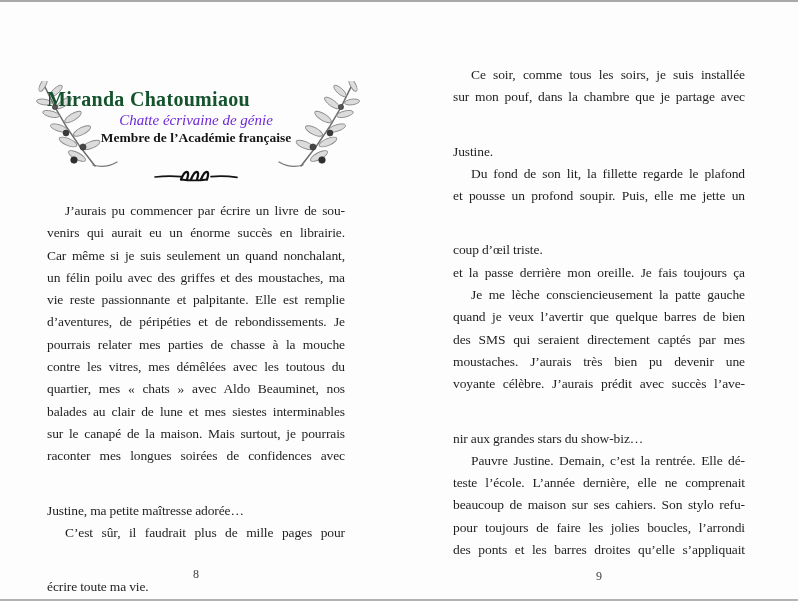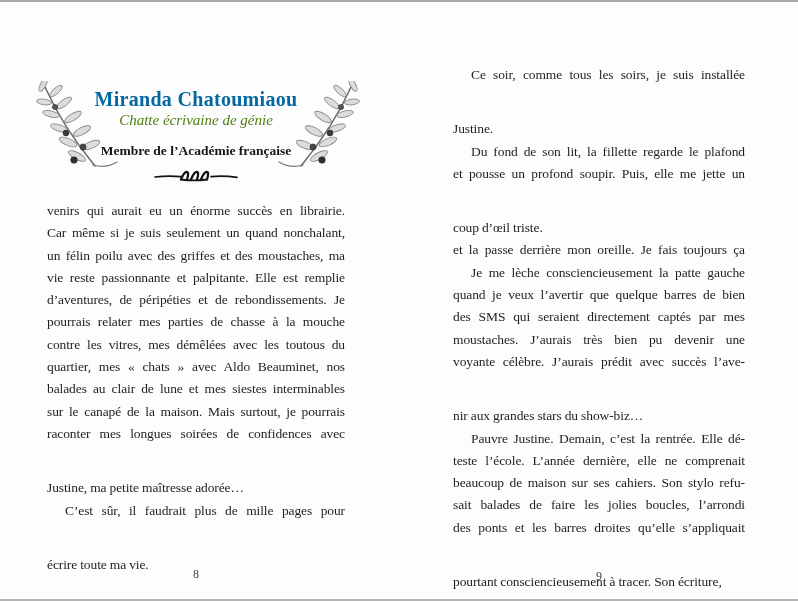--- a/index.html
+++ b/index.html
@@ -13,30 +13,30 @@
   .edge { position: absolute; left: 0; right: 0; }
   .edge.top { top: 0; height: 2px; background: #a9a9a9; }
   .edge.bottom { bottom: 0; height: 2px; background: #b3b3b3; }
 
   .page { position: absolute; top: 0; height: 601px; }
   .page.left  { left: 47px;  width: 298px; }
   .page.right { left: 453px; width: 292px; }
 
   .title {
     position: absolute; top: 74px; left: 0; width: 100%;
-    text-align: center; font-size: 20px; font-weight: bold;
-    color: #0369a1; letter-spacing: 0.3px; line-height: 24px;
+    font-size: 20px; font-weight: bold;
+    color: #14532d; letter-spacing: 0.3px; line-height: 24px;
   }
   .subtitle {
     position: absolute; top: 110px; left: 0; width: 100%;
     text-align: center; font-size: 15px; font-style: italic;
-    color: #4d7c0f; line-height: 20px;
+    color: #6d28d9; line-height: 20px;
   }
   .affiliation {
-    position: absolute; top: 142px; left: 0; width: 100%;
+    position: absolute; top: 129px; left: 0; width: 100%;
     text-align: center; font-size: 13.5px; font-weight: bold;
     color: #141414; line-height: 18px;
   }
   .laurel { position: absolute; top: 81px; width: 86px; height: 90px; }
   .laurel.left-branch  { left: -14px; }
   .laurel.right-branch { right: -18px; transform: scaleX(-1); }
   .divider {
     position: absolute; top: 168px; left: 50%; transform: translateX(-50%);
     width: 84px; height: 16px;
   }
@@ -113,20 +113,21 @@
     <svg class="laurel right-branch">
       <use href="#sym-laurel"></use>
     </svg>
     <h1 class="title">Miranda Chatoumiaou</h1>
     <div class="subtitle">Chatte écrivaine de génie</div>
     <div class="affiliation">Membre de l’Académie française</div>
     <svg class="divider">
       <use href="#sym-divider"></use>
     </svg>
     <div class="body-text">
+        <div class="line indent">J’aurais pu commencer par écrire un livre de sou-</div>
         <div class="line">venirs qui aurait eu un énorme succès en librairie.</div>
         <div class="line">Car même si je suis seulement un quand nonchalant,</div>
         <div class="line">un félin poilu avec des griffes et des moustaches, ma</div>
         <div class="line">vie reste passionnante et palpitante. Elle est remplie</div>
         <div class="line">d’aventures, de péripéties et de rebondissements. Je</div>
         <div class="line">pourrais relater mes parties de chasse à la mouche</div>
         <div class="line">contre les vitres, mes démêlées avec les toutous du</div>
         <div class="line">quartier, mes « chats » avec Aldo Beauminet, nos</div>
         <div class="line">balades au clair de lune et mes siestes interminables</div>
         <div class="line">sur le canapé de la maison. Mais surtout, je pourrais</div>
@@ -134,35 +135,36 @@
         <div class="line para-end">Justine, ma petite maîtresse adorée…</div>
         <div class="line indent">C’est sûr, il faudrait plus de mille pages pour</div>
         <div class="line para-end">écrire toute ma vie.</div>
       </div>
     <div class="pagenum">8</div>
   </section>
 
   <section class="page right">
     <div class="body-text">
         <div class="line indent">Ce soir, comme tous les soirs, je suis installée</div>
+        <div class="line">sur mon pouf, dans la chambre que je partage avec</div>
         <div class="line para-end">Justine.</div>
         <div class="line indent">Du fond de son lit, la fillette regarde le plafond</div>
         <div class="line">et pousse un profond soupir. Puis, elle me jette un</div>
         <div class="line para-end">coup d’œil triste.</div>
         <div class="line">et la passe derrière mon oreille. Je fais toujours ça</div>
         <div class="line indent">Je me lèche consciencieusement la patte gauche</div>
         <div class="line">quand je veux l’avertir que quelque barres de bien</div>
         <div class="line">des SMS qui seraient directement captés par mes</div>
         <div class="line">moustaches. J’aurais très bien pu devenir une</div>
         <div class="line">voyante célèbre. J’aurais prédit avec succès l’ave-</div>
         <div class="line para-end">nir aux grandes stars du show-biz…</div>
         <div class="line indent">Pauvre Justine. Demain, c’est la rentrée. Elle dé-</div>
         <div class="line">teste l’école. L’année dernière, elle ne comprenait</div>
         <div class="line">beaucoup de maison sur ses cahiers. Son stylo refu-</div>
-        <div class="line">sait balades de faire les jolies boucles, l’arrondi</div>
+        <div class="line">pour toujours de faire les jolies boucles, l’arrondi</div>
         <div class="line">des ponts et les barres droites qu’elle s’appliquait</div>
         <div class="line para-end">pourtant consciencieusement à tracer. Son écriture,</div>
       </div>
     <div class="pagenum">9</div>
   </section>
 
   <div class="edge bottom"></div>
 </div>
 
 </body></html>

